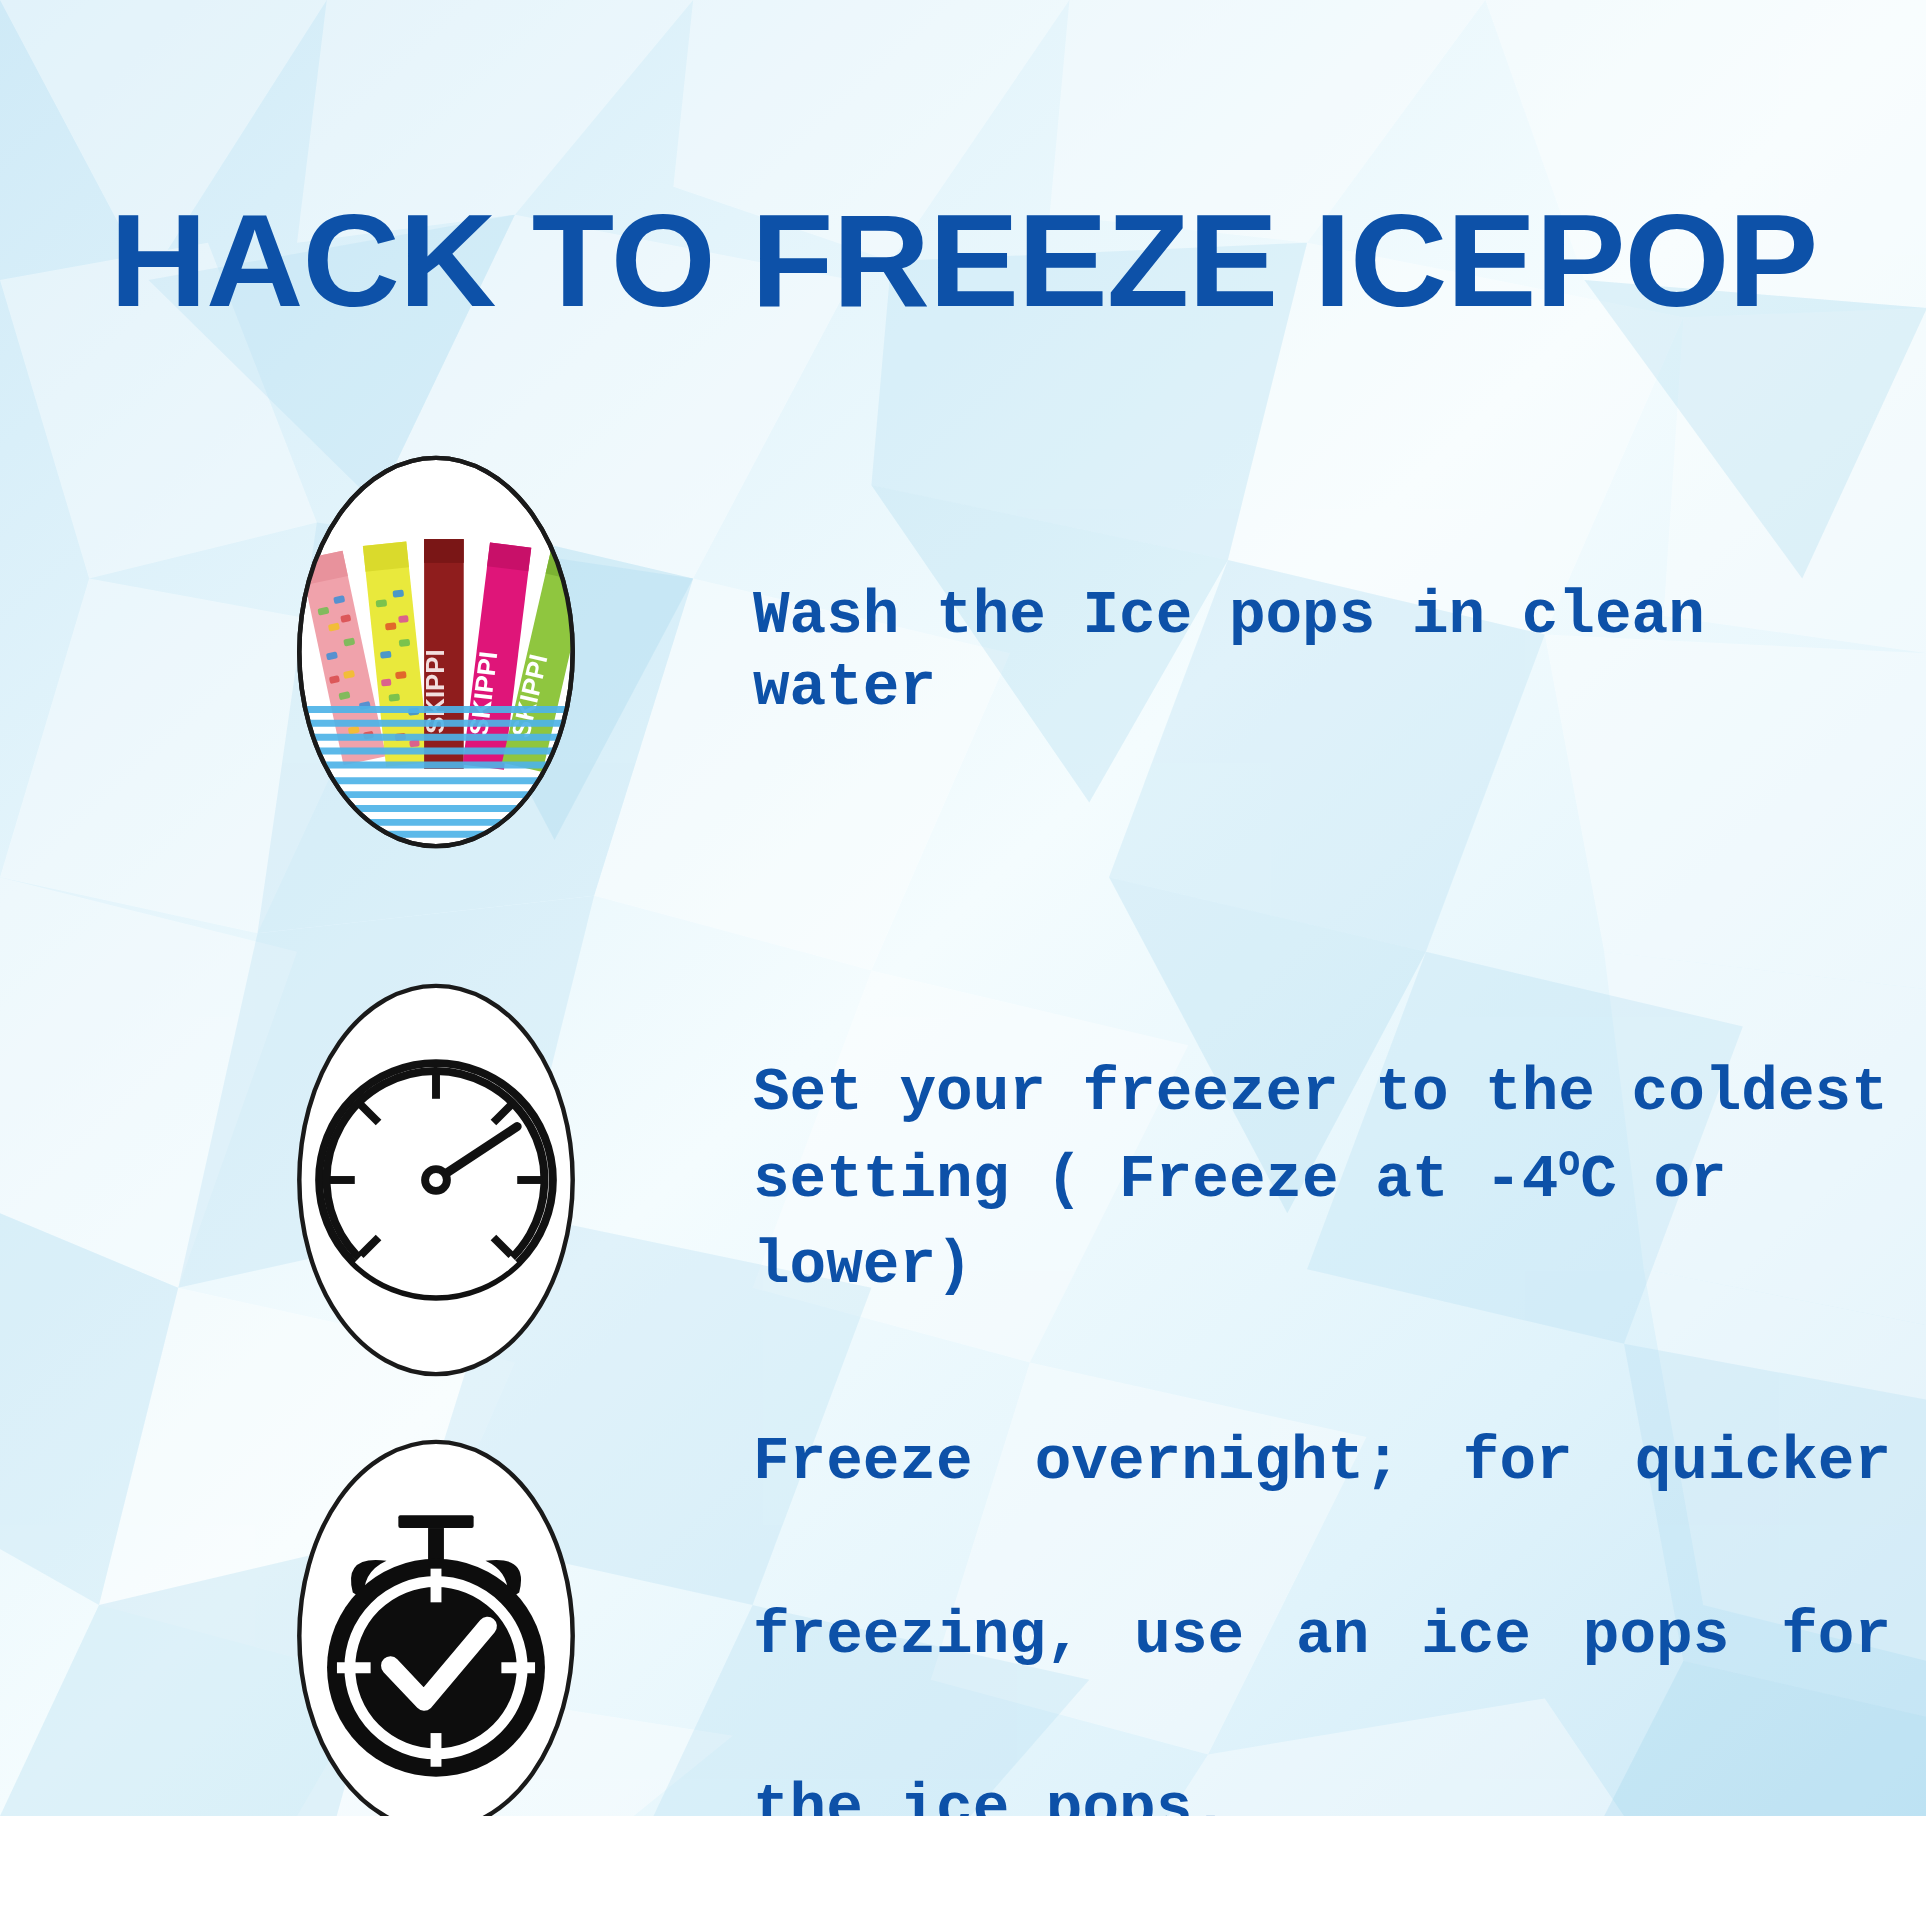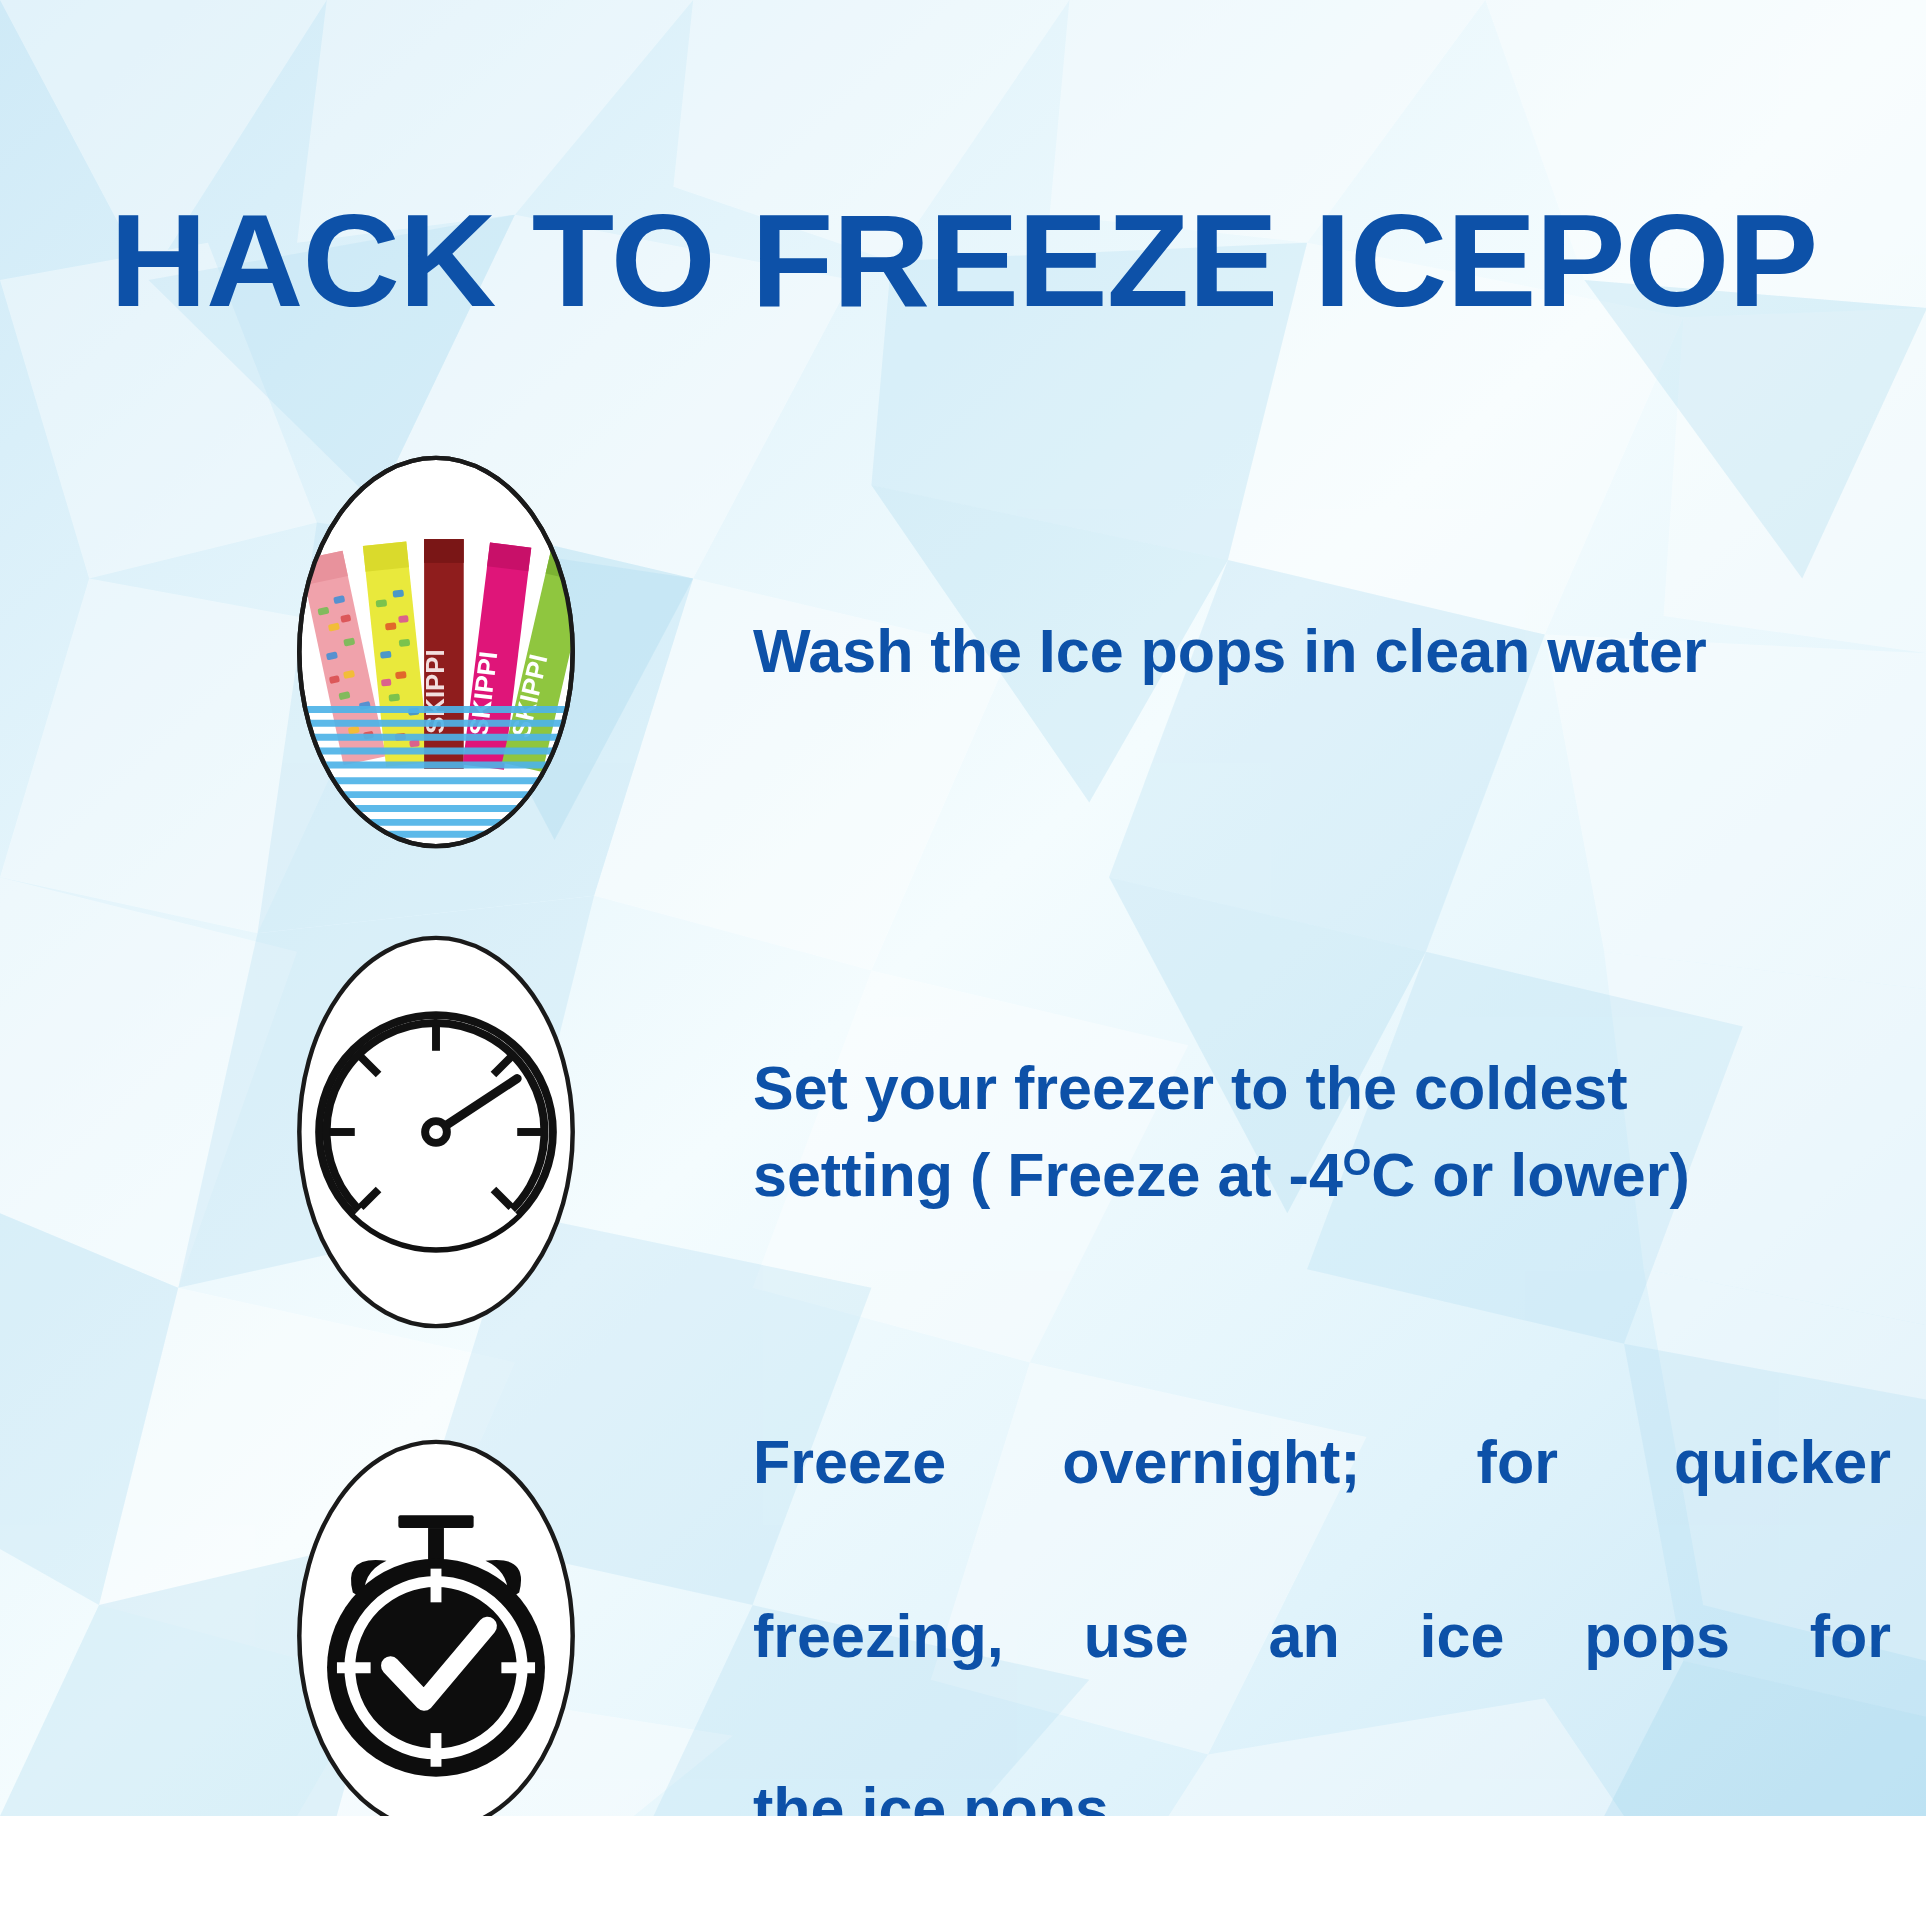--- a/index.html
+++ b/index.html
@@ -47,38 +47,39 @@
 
   
   .row {
     position: absolute;
     left: 228px;
     width: 1683px;
     display: flex;
     align-items: center;
   }
   #row-1 { top: 444px; height: 416px; }
-  #row-2 { top: 924px; height: 416px; }
+  #row-2 { top: 972px; height: 416px; }
   #row-3 { top: 1428px; height: 416px; align-items: center; }
 
   .icon-cell {
     position: relative;
     width: 416px;
     height: 416px;
     flex: 0 0 416px;
     display: flex;
     align-items: center;
     justify-content: center;
   }
   .text-cell {
     flex: 1 1 auto;
     padding-left: 109px;
     padding-right: 20px;
     color: #0d51a8;
     font-weight: bold;
+    font-family: Liberation Mono, monospace;
   }
   #text-1 {
     font-size: 61px;
     line-height: 1.18;
   }
   #text-2 {
     font-size: 61px;
     line-height: 1.42;
   }
   #text-3 {

